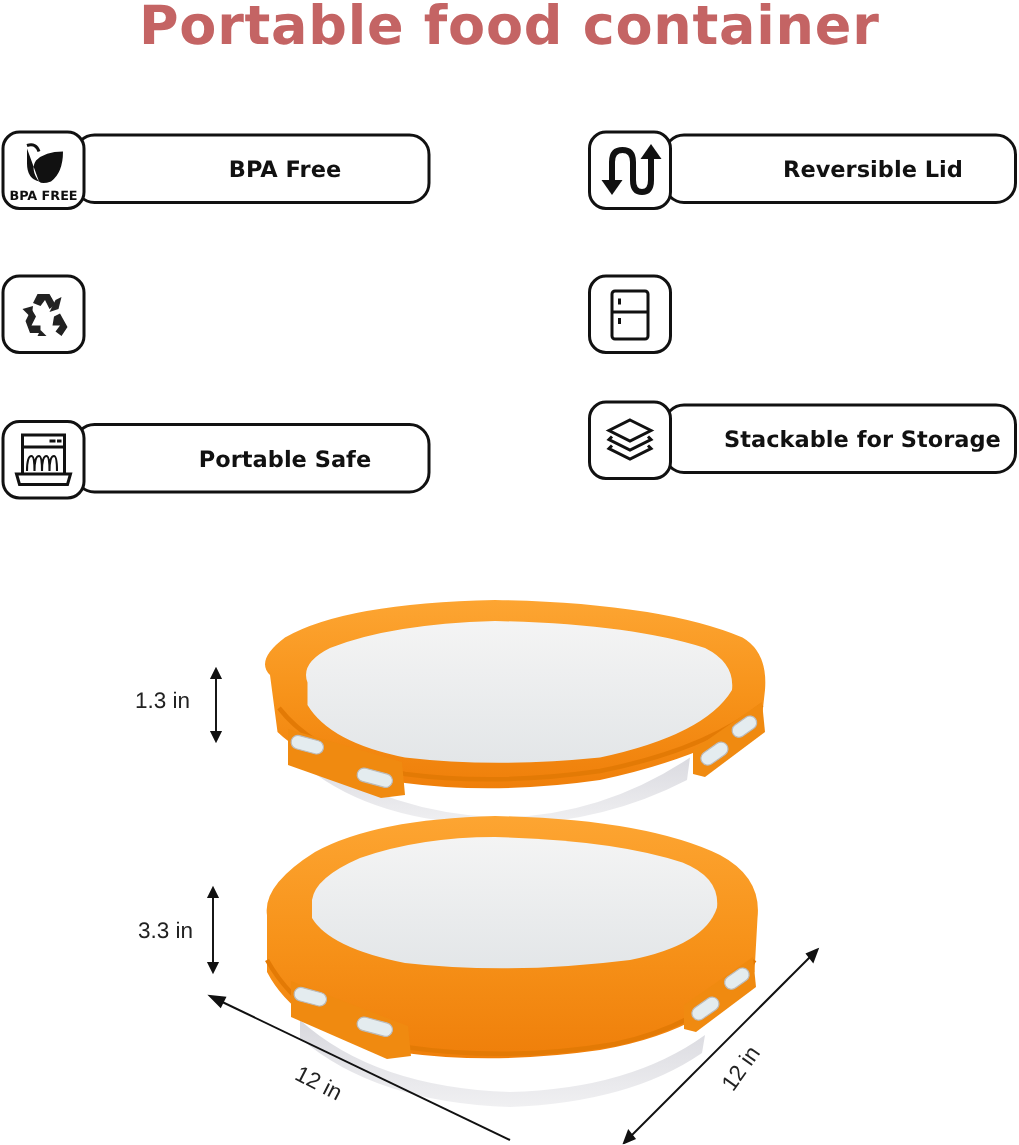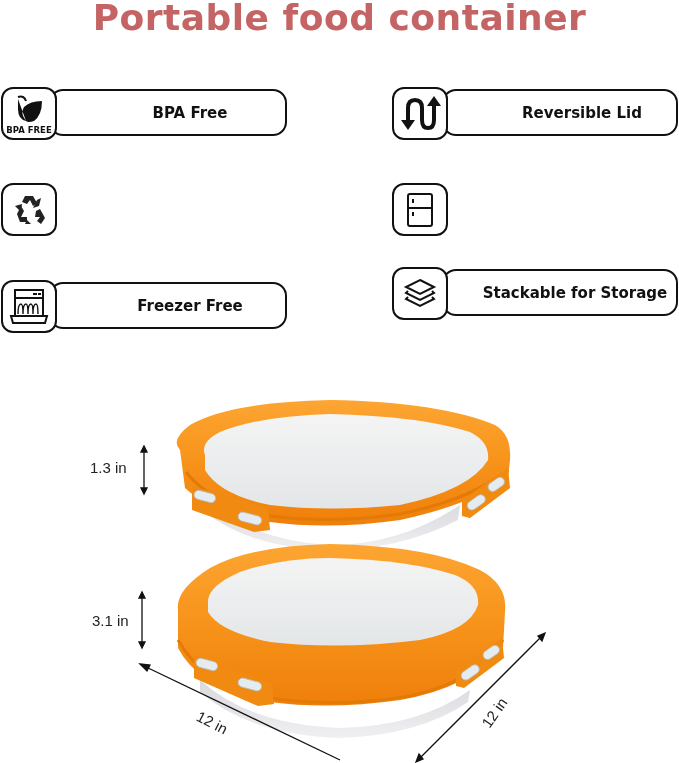--- a/index.html
+++ b/index.html
@@ -73,21 +73,21 @@
       <rect x="5" y="4" width="24" height="32" rx="2" fill="none" stroke="#111" stroke-width="2"></rect>
       <line x1="5" y1="18" x2="29" y2="18" stroke="#111" stroke-width="2"></line>
       <line x1="10" y1="9" x2="10" y2="13" stroke="#111" stroke-width="2"></line>
       <line x1="10" y1="22" x2="10" y2="26" stroke="#111" stroke-width="2"></line>
     </svg>
   </div>
 </div>
 
 <div class="feature" style="left:1px; top:281px; width:286px;">
   <div class="pill" style="left:48px; width:238px;">
-    <span>Freezer Free</span>
+    <span>Portable Safe</span>
   </div>
   <div class="icon-box">
     <svg width="44" height="42" viewBox="0 0 44 42">
       <rect x="8" y="4" width="28" height="30" fill="none" stroke="#111" stroke-width="2"></rect>
       <line x1="8" y1="12" x2="36" y2="12" stroke="#111" stroke-width="2"></line>
       <line x1="26" y1="8" x2="30" y2="8" stroke="#111" stroke-width="2"></line>
       <line x1="31" y1="8" x2="34" y2="8" stroke="#111" stroke-width="2"></line>
       <path d="M11 28 Q11 18 14 18 Q16 18 16 28 M16 28 Q16 18 19 18 Q21 18 21 28 M21 28 Q21 18 24 18 Q26 18 26 28 M26 28 Q26 18 29 18 Q31 18 31 28" fill="none" stroke="#111" stroke-width="1.4"></path>
       <path d="M4 30 L40 30 L38 37 L6 37 Z" fill="#fff" stroke="#111" stroke-width="2"></path>
     </svg>
@@ -163,15 +163,15 @@
       <line x1="144" y1="666" x2="340" y2="760"></line>
       <polygon points="140,664 150,665 147,671"></polygon>
       <line x1="420" y1="758" x2="542" y2="636"></line>
       <polygon points="545,633 538,636 542,641"></polygon>
       <polygon points="416,762 423,759 419,754"></polygon>
     </g>
   </svg>
 </div>
 
 <div class="dim" style="left:90px; top:459px;">1.3 in</div>
-<div class="dim" style="left:92px; top:612px;">3.1 in</div>
+<div class="dim" style="left:92px; top:612px;">3.3 in</div>
 <div class="dim" style="left:196px; top:714px; transform:rotate(27deg);">12 in</div>
 <div class="dim" style="left:478px; top:704px; transform:rotate(-55deg);">12 in</div>
 
 </body></html>

